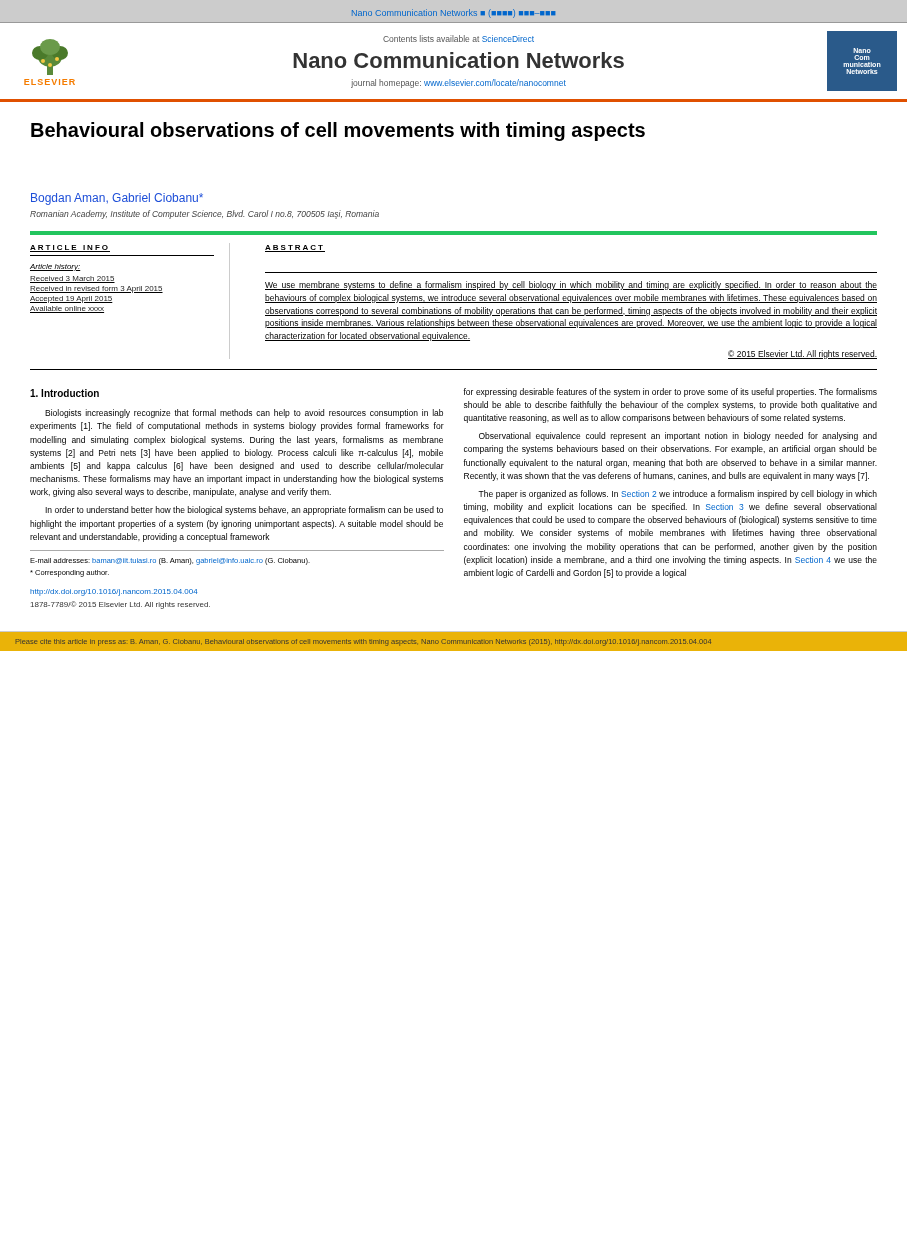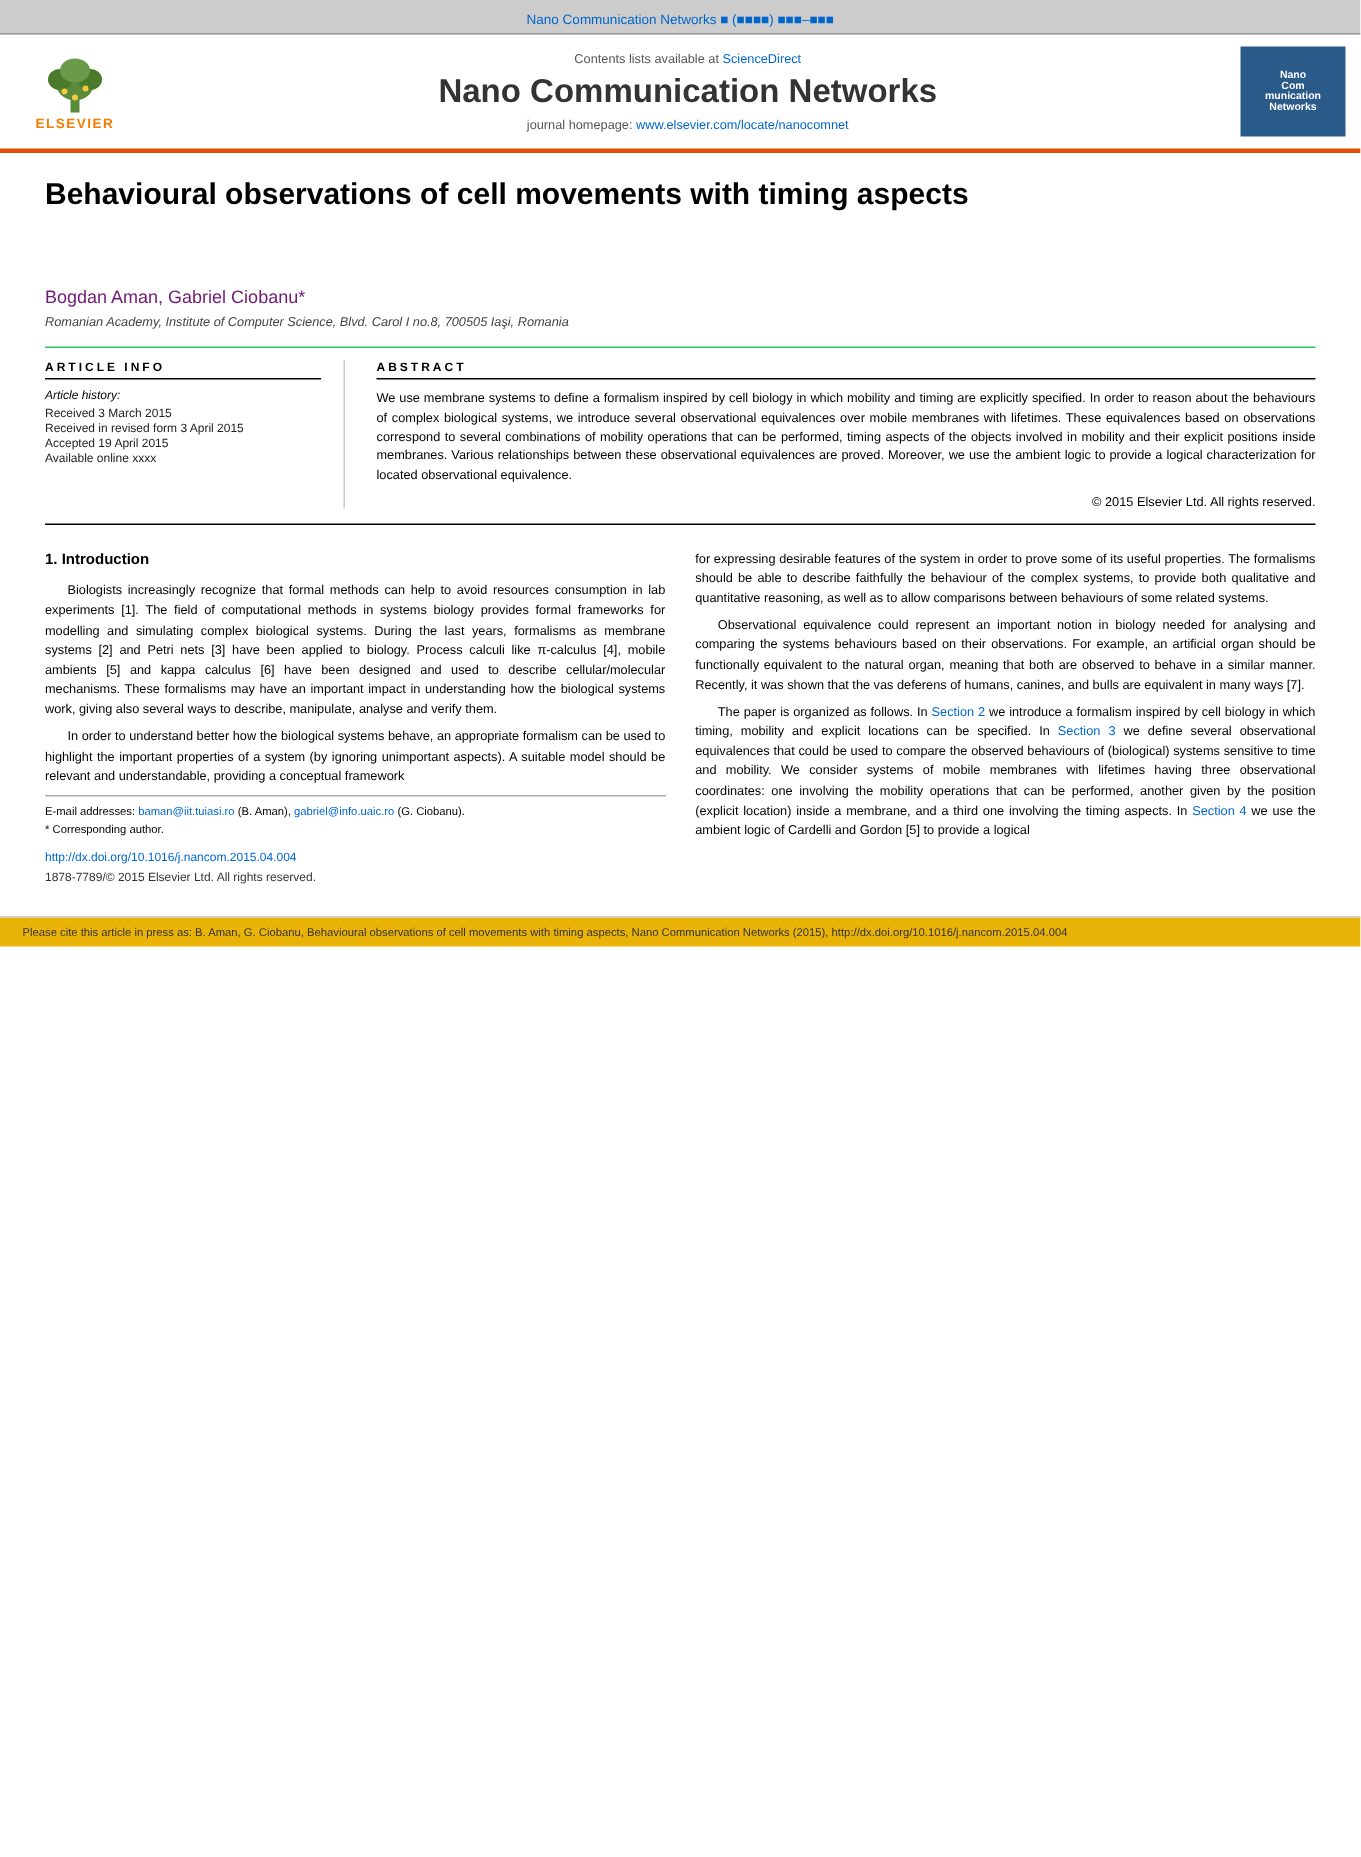--- a/index.html
+++ b/index.html
@@ -83,42 +83,43 @@
       font-weight: bold;
       color: #000;
       margin-bottom: 10px;
       line-height: 1.3;
       font-family: Arial, sans-serif;
     }
 
     
     .authors {
       font-size: 12px;
-      color: #701a75;
+      color: #1d4ed8;
       margin-bottom: 4px;
       font-family: Arial, sans-serif;
       margin-top: 48px;
     }
 
     
     .affiliation {
       font-size: 8.5px;
       color: #444;
       font-style: italic;
       margin-bottom: 12px;
       font-family: Arial, sans-serif;
     }
 
     
     .info-abstract-row {
       display: flex;
-      gap: 21px;
-      border-top: 1px solid #22c55e;
+      gap: 35px;
+      border-top: 4px solid #22c55e;
       padding-top: 8px;
       margin-bottom: 10px;
+      text-decoration: underline;
     }
 
     .article-info-col {
       width: 200px;
       flex-shrink: 0;
       border-right: 1px solid #ccc;
       padding-right: 15px;
     }
 
     .article-info-col .section-header {
@@ -162,21 +163,21 @@
 
     .abstract-col {
       flex: 1;
     }
     .abstract-col .section-header {
       font-size: 8px;
       font-weight: bold;
       letter-spacing: 2px;
       font-family: Arial, sans-serif;
       border-bottom: 1px solid #000;
-      padding-bottom: 3px;
+      padding-bottom: 20px;
       margin-bottom: 6px;
     }
     .abstract-text {
       font-size: 8.5px;
       line-height: 1.5;
       text-align: justify;
       font-family: Arial, sans-serif;
     }
     .abstract-copyright {
       font-size: 8.5px;

